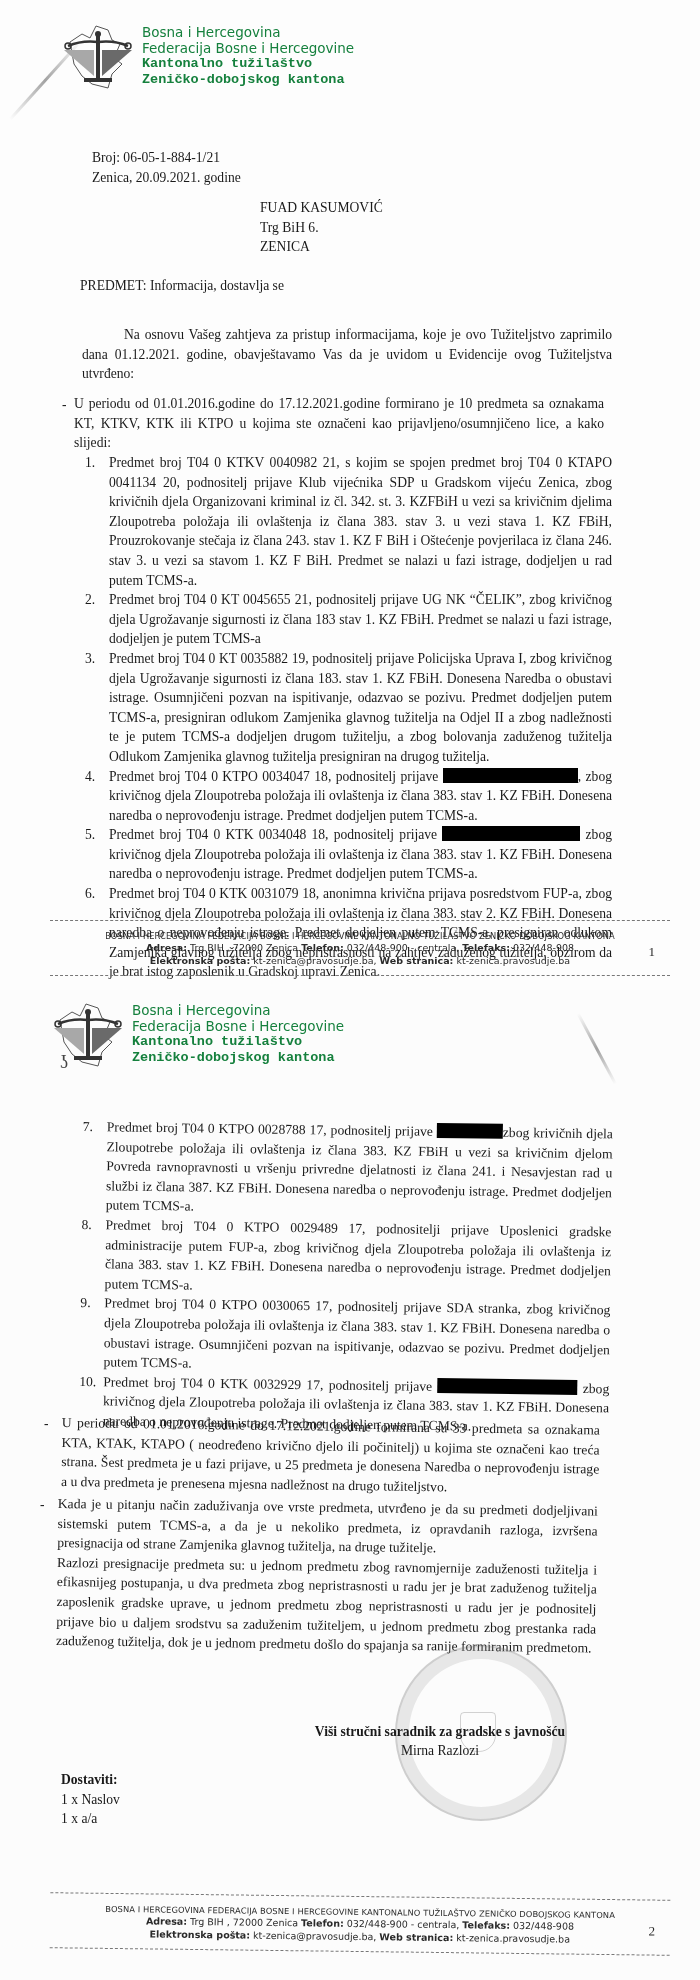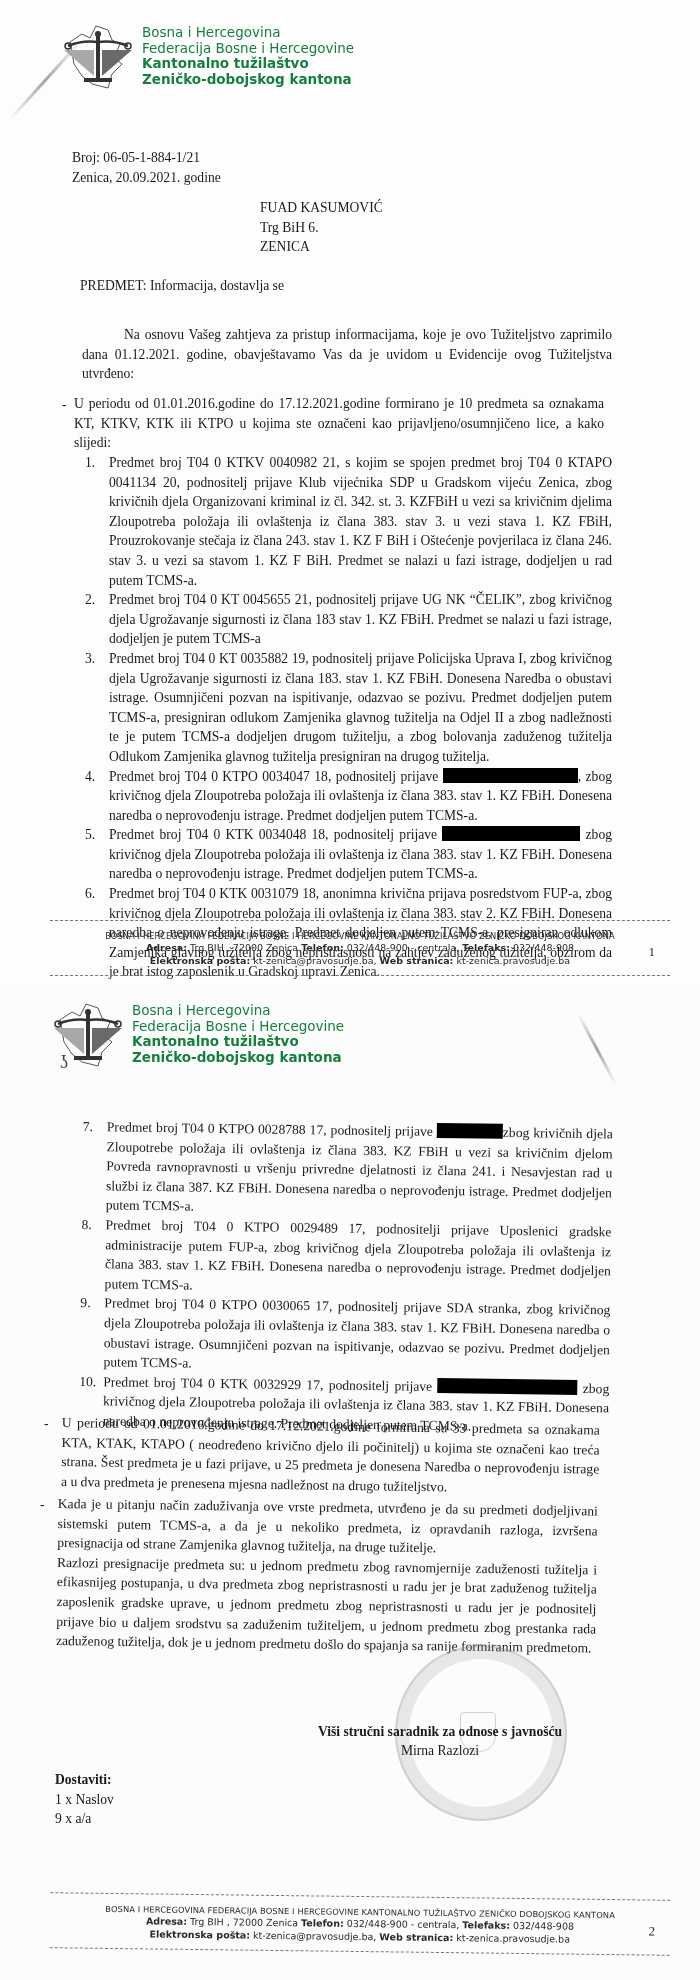--- a/index.html
+++ b/index.html
@@ -7,26 +7,26 @@
     .page { position: absolute; left: 0; width: 700px; background: #fdfdfd; }
     .page1 { top: 0; height: 990px; }
     .page2 { top: 990px; height: 990px; background: #fcfcfc; }
 
     .header { position: absolute; display: flex; align-items: center; }
     .p1-header { left: 62px; top: 22px; }
     .p2-header { left: 52px; top: 1000px; }
     .logo { width: 72px; height: 68px; position: relative; }
     .logo svg { width: 72px; height: 68px; display: block; }
     .org { margin-left: 8px; font-family: "DejaVu Sans", sans-serif; font-size: 13.5px; line-height: 15.5px; color: #15803d; }
-    .org .b { font-weight: bold; }
+    .org .b { font-weight: bold; font-family: Liberation Mono, monospace; }
 
     .scan-streak { position: absolute; height: 3px; background: linear-gradient(90deg, rgba(150,150,150,0), rgba(140,140,140,0.8), rgba(150,150,150,0)); transform-origin: left center; }
 
     .txt { position: absolute; font-size: 13.6px; line-height: 19.6px; }
-    .meta { left: 72px; top: 148px; }
+    .meta { left: 92px; top: 148px; }
     .recipient { left: 260px; top: 198px; width: 180px; text-align: left; }
     .subject { left: 80px; top: 276px; }
     .intro { left: 82px; top: 325px; width: 530px; text-align: justify; text-indent: 42px; }
     .bullet { position: absolute; font-size: 13.6px; }
     .section-text { position: absolute; width: 530px; text-align: justify; font-size: 13.6px; line-height: 19.6px; }
     ol.cases { position: absolute; margin: 0; padding: 0; list-style: none; font-size: 13.6px; line-height: 19.6px; }
     ol.cases li { position: relative; padding-left: 24px; text-align: justify; }
     ol.cases li .num { position: absolute; left: 0; top: 0; }
     .redact { display: inline-block; background: #000; height: 15px; vertical-align: -2px; }
 
@@ -34,21 +34,21 @@
     .footer .rule { height: 0; border-top: 1.5px dashed #777; margin: 0 5px; }
     .footer .l1 { font-size: 8.3px; letter-spacing: 0.1px; margin-top: 10px; font-variant: small-caps; text-transform: uppercase; }
     .footer .l2, .footer .l3 { font-size: 9.5px; line-height: 13px; }
     .footer .bold { font-weight: bold; }
     .footer .pnum { position: absolute; right: 20px; top: 24px; font-family: "Liberation Serif", serif; font-size: 13px; }
 
     .sig { position: absolute; font-size: 13.6px; line-height: 19px; text-align: center; }
     .sig .title { font-weight: bold; }
     .stamp { position: absolute; left: 395px; top: 1645px; width: 168px; height: 172px; border-radius: 50%; border: 2px solid rgba(120,120,120,0.35); box-shadow: inset 0 0 0 10px rgba(255,255,255,0), inset 0 0 0 12px rgba(140,140,140,0.18); }
     .stamp-inner { position: absolute; left: 460px; top: 1712px; width: 34px; height: 38px; border: 1.5px solid rgba(130,130,130,0.35); border-radius: 4px 4px 17px 17px; }
-    .dostaviti { position: absolute; left: 55px; top: 1770px; font-size: 13.6px; line-height: 19.6px; }
+    .dostaviti { position: absolute; left: 61px; top: 1770px; font-size: 13.6px; line-height: 19.6px; }
     .dostaviti .h { font-weight: bold; }
     .pen-mark { position: absolute; left: 60px; top: 1052px; font-size: 18px; color: #444; }
     .tilt2 { transform: rotate(0.8deg); transform-origin: left top; }
   </style>
 </head>
 <body>
 
 <div class="page page1"></div>
 <div class="page page2"></div>
 
@@ -150,28 +150,28 @@
 <div class="bullet" style="left:40px; top:1497px;">-</div>
 <div class="section-text tilt2" style="left:58px; top:1494px; width:540px;">
   <div>Kada je u pitanju način zaduživanja ove vrste predmeta, utvrđeno je da su predmeti dodjeljivani sistemski putem TCMS-a, a da je u nekoliko predmeta, iz opravdanih razloga, izvršena presignacija od strane Zamjenika glavnog tužitelja, na druge tužitelje.</div>
   <div>Razlozi presignacije predmeta su: u jednom predmetu zbog ravnomjernije zaduženosti tužitelja i efikasnijeg postupanja, u dva predmeta zbog nepristrasnosti u radu jer je brat zaduženog tužitelja zaposlenik gradske uprave, u jednom predmetu zbog nepristrasnosti u radu jer je podnositelj prijave bio u daljem srodstvu sa zaduženim tužiteljem, u jednom predmetu zbog prestanka rada zaduženog tužitelja, dok je u jednom predmetu došlo do spajanja sa ranije formiranim predmetom.</div>
 </div>
 
 <div class="stamp"></div>
 <div class="stamp-inner"></div>
 
 <div class="sig" style="left:305px; top:1722px; width:270px;">
-  <div class="title">Viši stručni saradnik za odnose s javnošću</div>
+  <div class="title">Viši stručni saradnik za gradske s javnošću</div>
   <div>Mirna Razlozi</div>
 </div>
 
 <div class="dostaviti">
   <div class="h">Dostaviti:</div>
   <div>1 x Naslov</div>
-  <div>9 x a/a</div>
+  <div>1 x a/a</div>
 </div>
 
 <div class="footer" style="top:1896px; transform: rotate(0.7deg);">
   <div class="rule"></div>
   <div class="l1">Bosna i Hercegovina Federacija Bosne i Hercegovine Kantonalno tužilaštvo Zeničko dobojskog kantona</div>
   <div class="l2"><span class="bold">Adresa:</span><span> Trg BIH , 72000 Zenica </span><span class="bold">Telefon:</span><span> 032/448-900 - centrala, </span><span class="bold">Telefaks:</span><span> 032/448-908</span></div>
   <div class="l3"><span class="bold">Elektronska pošta:</span><span> kt-zenica@pravosudje.ba, </span><span class="bold">Web stranica:</span><span> kt-zenica.pravosudje.ba</span></div>
   <div class="rule" style="margin-top:8px;"></div>
   <div class="pnum">2</div>
 </div>

